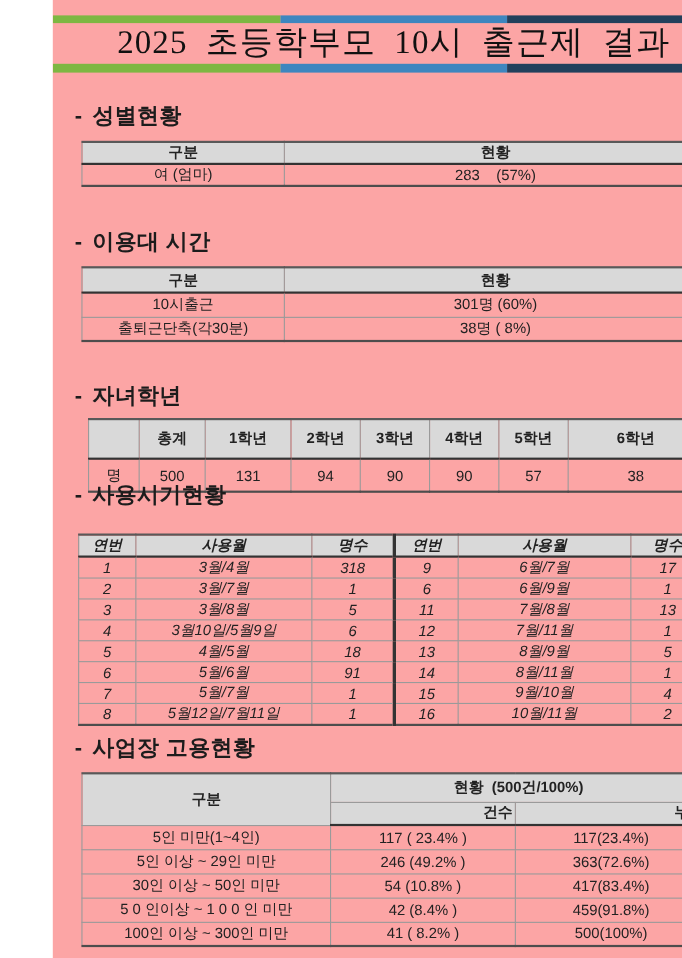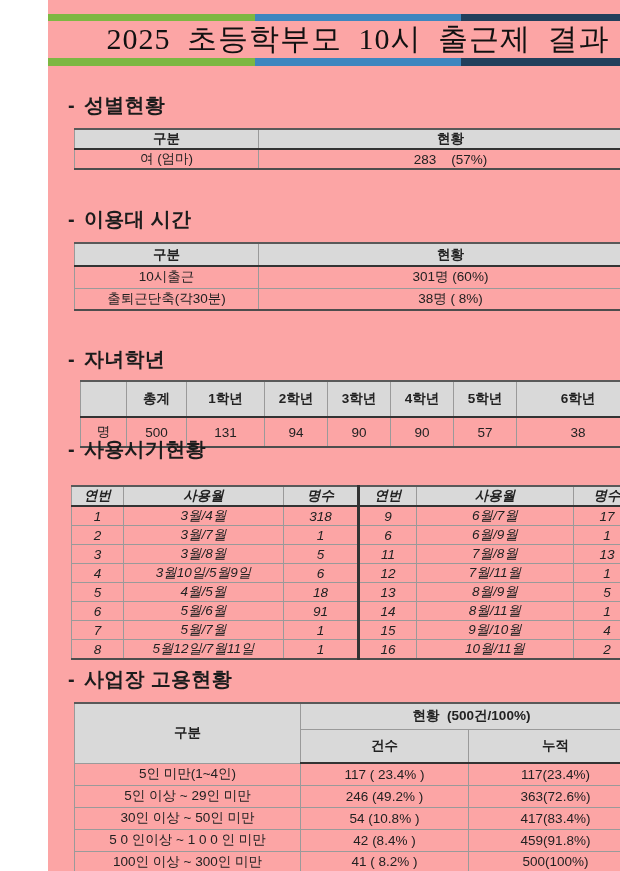--- a/index.html
+++ b/index.html
@@ -54,21 +54,21 @@
 
   .t3 { top:380px; left:32px; width:560px; font-size:14px; }
   .t3 th { height:36px; } .t3 td { height:30px; }
 
   .t4 { top:485px; left:23px; width:570px;font-style:italic; }
   .t4 th { height:17px; } .t4 td { height:18px; }
   .t4 th:nth-child(3), .t4 td:nth-child(3) { border-right:3px solid #333; }
 
   .t5 { top:702px; left:26px; width:569px; }
   .t5 thead tr:first-child th { height:26px; }
-  .t5 thead tr:last-child th { height:34px; }
+  .t5 thead tr:last-child th { height:21px;text-align:right; }
   .t5 td { height:22px; }
 </style>
 </head>
 <body>
 
 <div id="page">
 
   <div class="bar bar-top">
     <div class="seg" style="background-color: rgb(125, 183, 66);"></div>
     <div class="seg" style="background-color: rgb(62, 134, 191);"></div>

